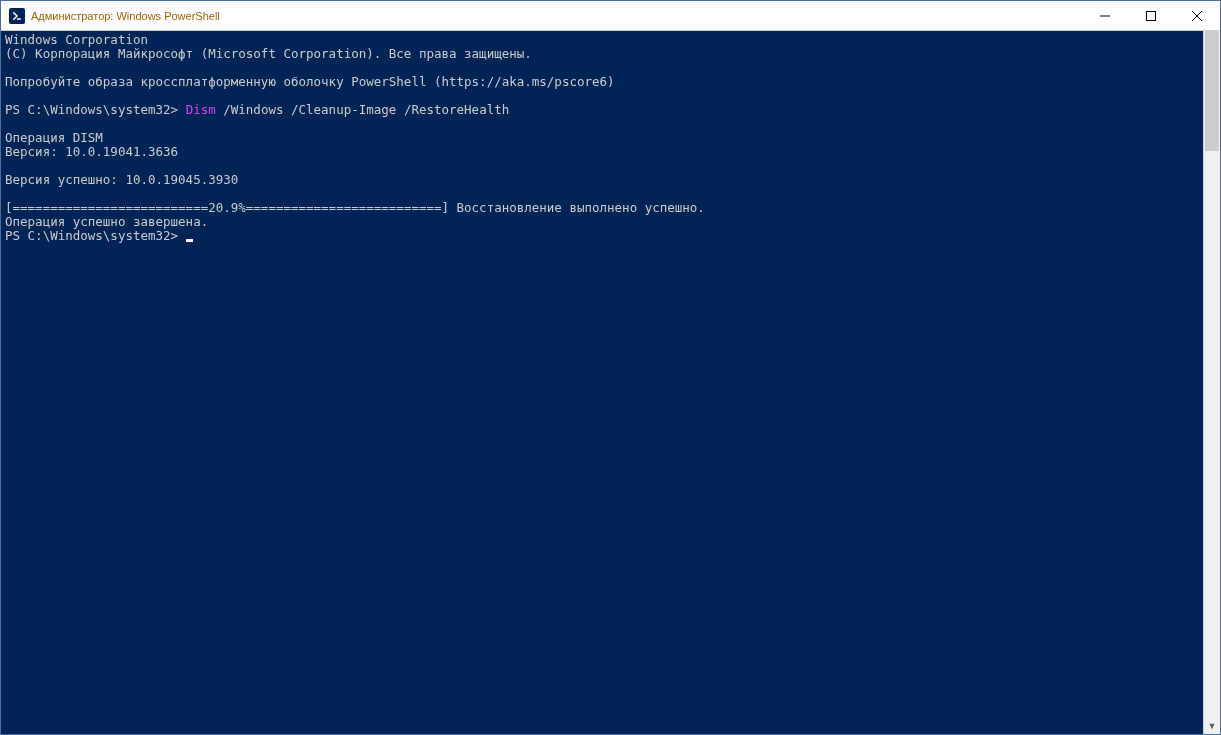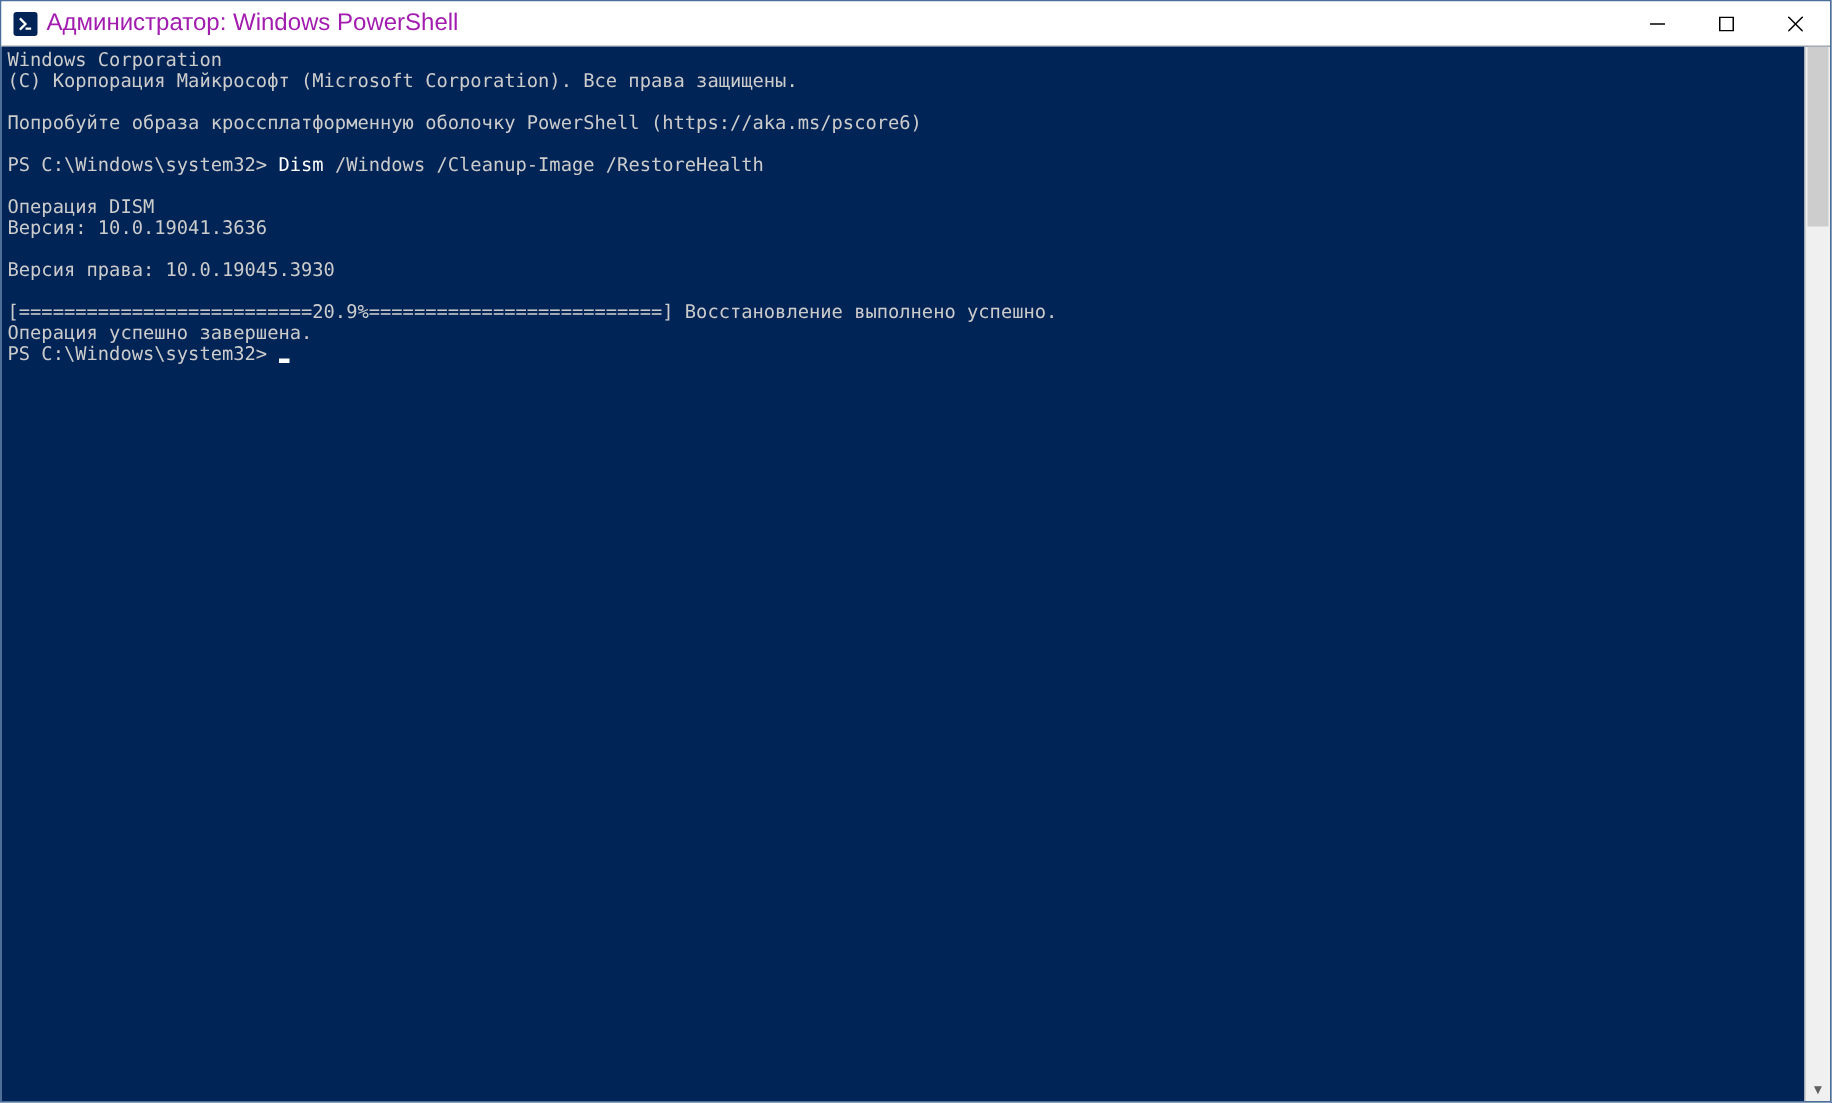--- a/index.html
+++ b/index.html
@@ -12,21 +12,21 @@
     height: 30px; background: #ffffff; display: flex; align-items: center;
     border-bottom: 1px solid #d0d0d0; user-select: none;
   }
   .titlebar .app-icon {
     width: 16px; height: 16px; margin: 0 6px 0 8px; background: #012456;
     display: inline-flex; align-items: center; justify-content: center;
     border-radius: 2px;
   }
   .titlebar .app-icon svg { width: 12px; height: 12px; }
   .titlebar .title-text {
-    font-size: 16px; color: #a21caf; flex: 0 0 auto;
+    font-size: 11px; color: #a16207; flex: 0 0 auto;
   }
   .titlebar .spacer { flex: 1 1 auto; }
   .win-controls { display: flex; height: 100%; }
   .win-btn {
     width: 46px; height: 100%; display: flex; align-items: center; justify-content: center;
     font-size: 10px; color: #000;
   }
   .win-btn svg { width: 10px; height: 10px; stroke: #000; stroke-width: 1; fill: none; }
   .win-btn.close svg { width: 10px; height: 10px; }
   .client {
@@ -43,21 +43,21 @@
   .scrollbar .thumb {
     position: absolute; left: 1px; right: 1px; top: 0; height: 120px;
     background: #cdcdcd;
   }
   .scrollbar .arrow {
     position: absolute; left: 0; right: 0; height: 17px; display:flex; align-items:center; justify-content:center;
     color:#606060; font-size:9px;
   }
   .scrollbar .arrow.top { top: 0; }
   .scrollbar .arrow.bottom { bottom: 0; }
-  .ps-yellow { color: #ffffff; }
+  .ps-yellow { color: #d946ef; }
   .cursor {
     display: inline-block; width: 7px; height: 3px; background: #fefefe;
     vertical-align: baseline; position: relative; top: 2px;
   }
 </style>
 </head>
 <body>
 
 <div class="window">
   <div class="titlebar">
@@ -93,21 +93,21 @@
     <div class="terminal"><span>Windows Corporation</span>
 <span>(C) Корпорация Майкрософт (Microsoft Corporation). Все права защищены.</span>
 
 <span>Попробуйте образа кроссплатформенную оболочку PowerShell (https://aka.ms/pscore6)</span>
 
 <span>PS C:\Windows\system32&gt; </span><span class="ps-yellow">Dism</span><span> /Windows /Cleanup-Image /RestoreHealth</span>
 
 <span>Операция DISM</span>
 <span>Версия: 10.0.19041.3636</span>
 
-<span>Версия права: 10.0.19045.3930</span>
+<span>Версия успешно: 10.0.19045.3930</span>
 
 <span>[==========================20.9%==========================] Восстановление выполнено успешно.</span>
 <span>Операция успешно завершена.</span>
 <span>PS C:\Windows\system32&gt; </span><span class="cursor"></span></div>
 
     <div class="scrollbar">
       <div class="arrow top">▲</div>
       <div class="thumb"></div>
       <div class="arrow bottom">▼</div>
     </div>

